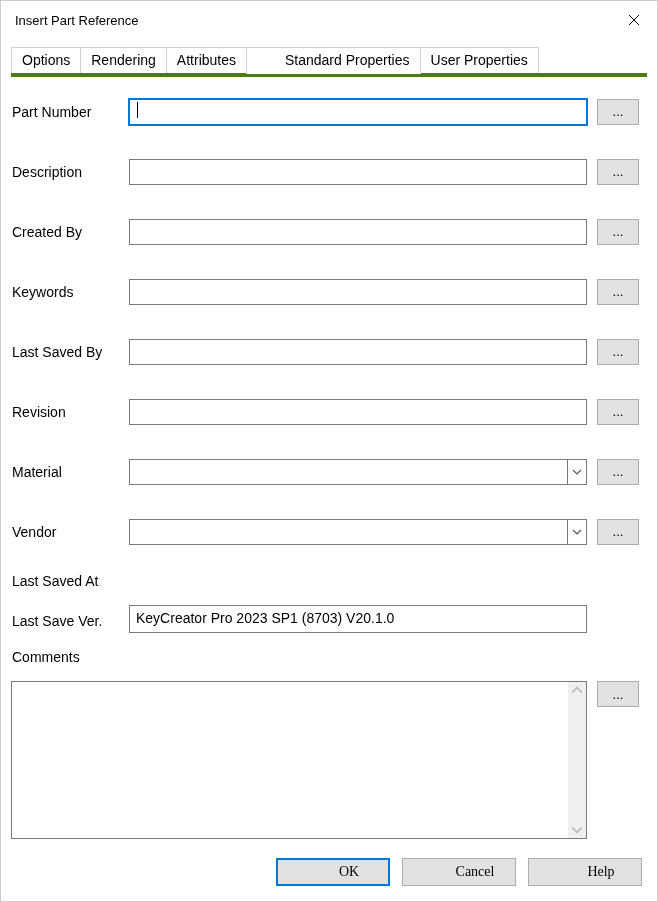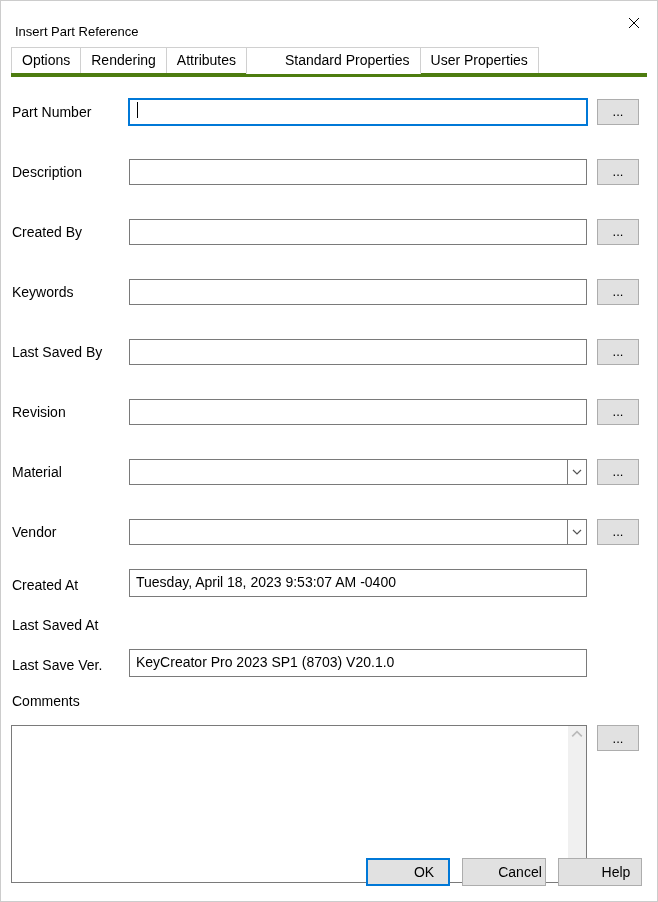--- a/index.html
+++ b/index.html
@@ -8,21 +8,21 @@
       font-size: 13px;
       background: #ffffff;
       color: #000000;
       width: 658px;
       height: 902px;
       overflow: hidden;
       border: 1px solid #cccccc;
     }
     .titlebar {
       display: flex;
-      align-items: flex-end;
+      align-items: center;
       justify-content: space-between;
       height: 38px;
       padding: 0 0 0 14px;
       background: #ffffff;
     }
     .titlebar-title { font-size: 13px; }
     .close-btn {
       width: 46px;
       height: 32px;
       display: flex;
@@ -167,25 +167,25 @@
       position: absolute;
       bottom: 0;
       left: 0;
       right: 0;
       padding: 14px 16px 16px 0;
       display: flex;
       justify-content: flex-end;
       gap: 12px;
     }
     .btn {
-      width: 84px;
+      width: 114px;
       height: 28px;
       border: 1px solid #adadad;
       background: #e1e1e1;
-      font-family: Liberation Sans, sans-serif;
+      font-family: Liberation Serif, serif;
       font-size: 14px;
       cursor: default;
       padding-left: 32px;
     }
     .btn.primary {
       border: 2px solid #0078d7;
       background: #e1e1e1;
     }
     .spacer-right { width: 42px; margin-left: 10px; }
     .cursor-caret {
@@ -276,25 +276,20 @@
         <input class="select-input" value="" style="">
         <div class="select-btn">
           <svg viewBox="0 0 10 6">
               <path d="M1 1 L5 5 L9 1" stroke="#555" stroke-width="1.2" fill="none"></path>
             </svg>
         </div>
       </div>
       <button class="browse">...</button>
     </div>
 
-    <div class="readonly-row">
-      <div class="label">Created At</div>
-      <div class="field readonly">Tuesday, April 18, 2023 9:53:07 AM -0400</div>
-      <div class="spacer-right"></div>
-    </div>
 
     <div class="readonly-row">
       <div class="label">Last Saved At</div>
       <div class="spacer-right"></div>
     </div>
 
     <div class="readonly-row">
       <div class="label">Last Save Ver.</div>
       <div class="field readonly">KeyCreator Pro 2023 SP1 (8703) V20.1.0</div>
       <div class="spacer-right"></div>

